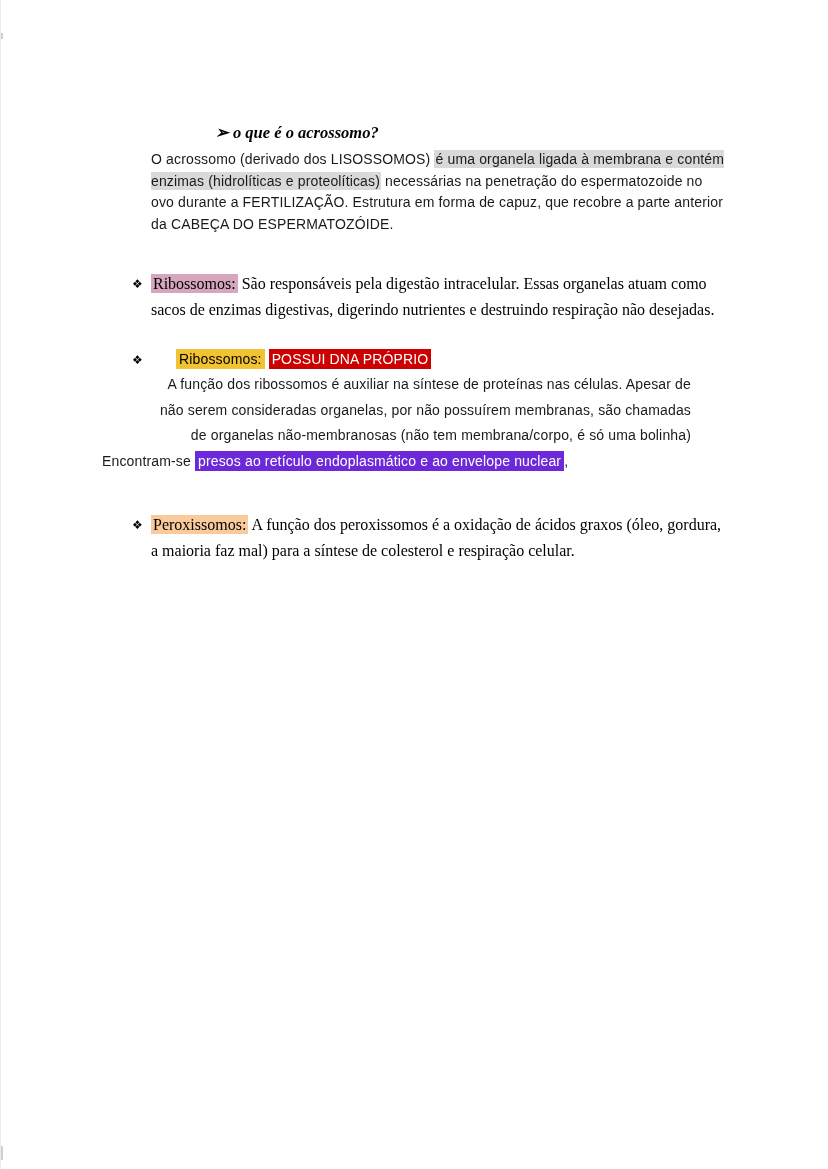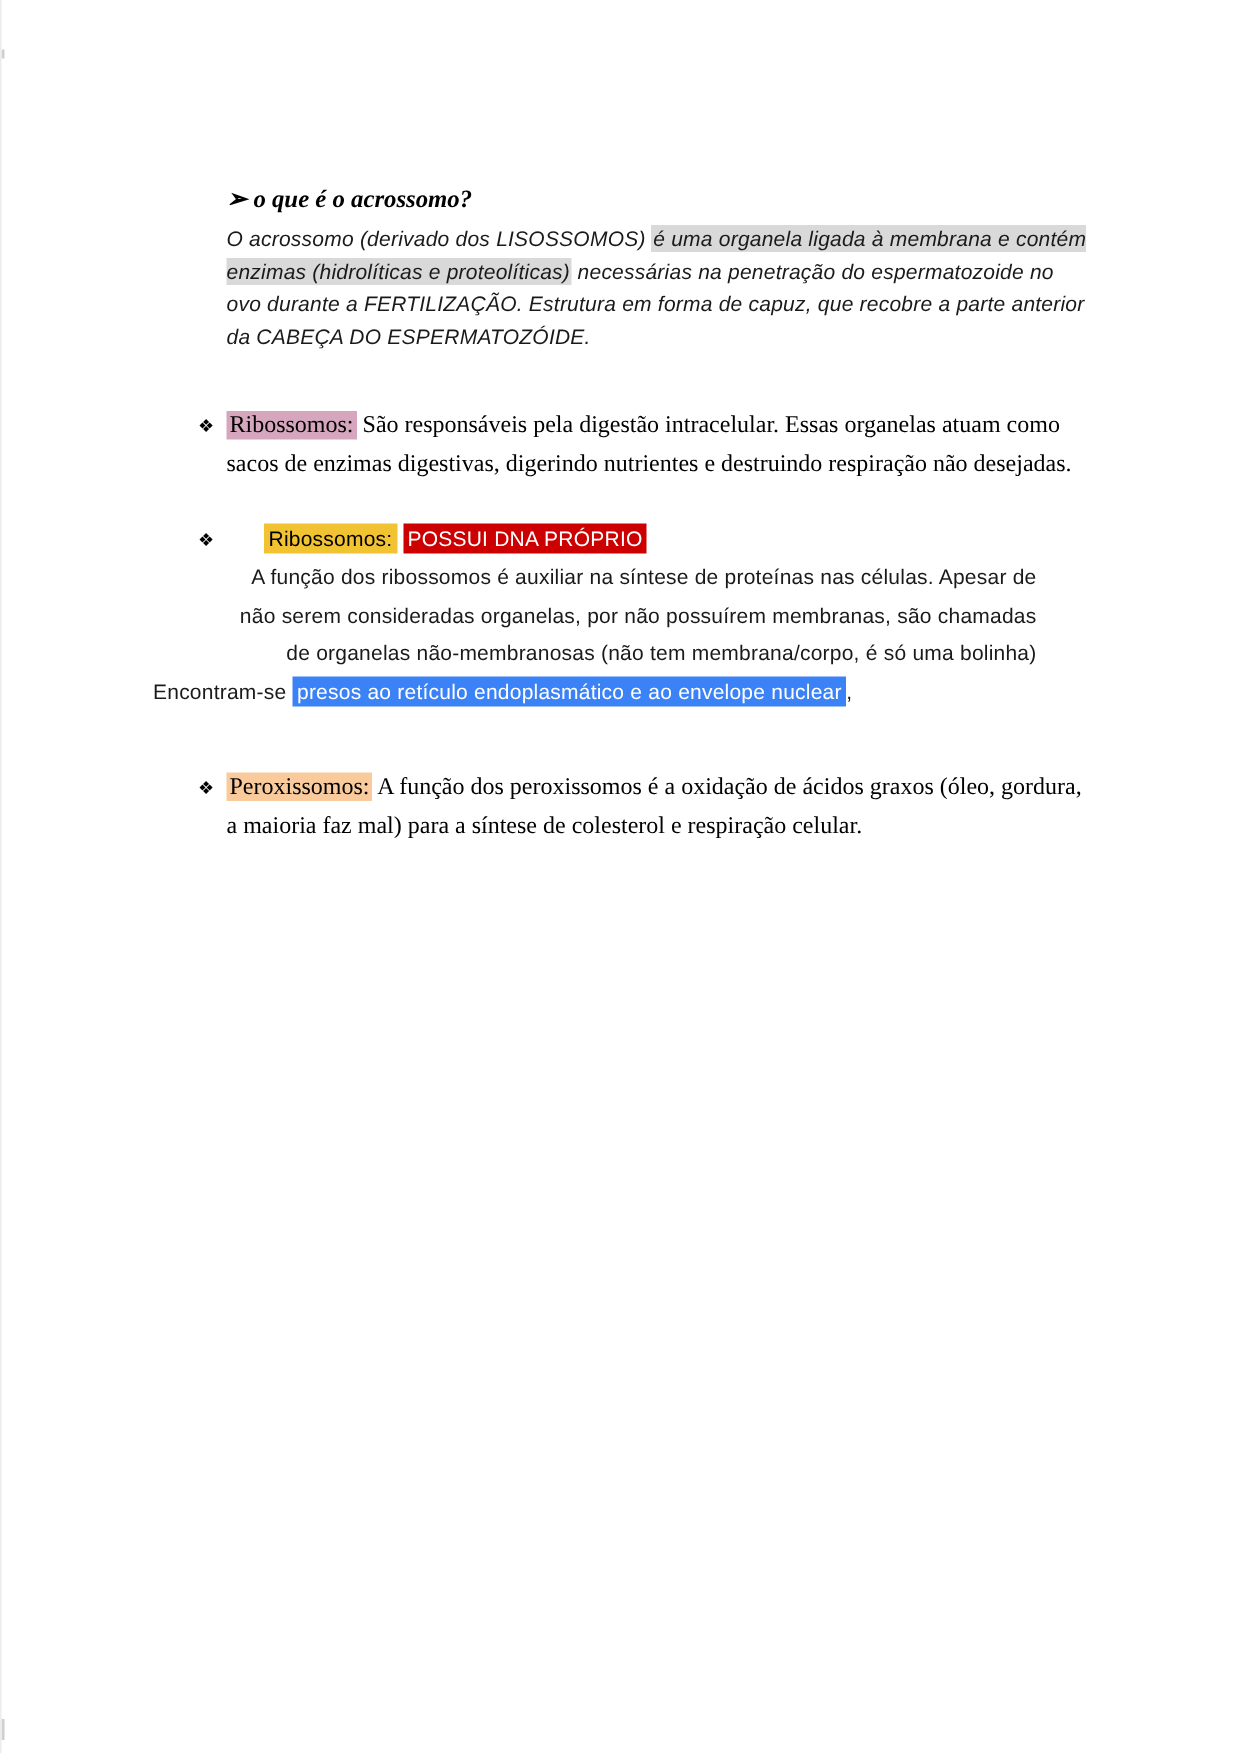--- a/index.html
+++ b/index.html
@@ -19,35 +19,34 @@
   .content {
     position: relative;
     padding: 122px 100px 0 101px;
     box-sizing: border-box;
     color: #000000;
   }
   .sans { font-family: "Liberation Sans", "DejaVu Sans", sans-serif; }
   .serif { font-family: "Liberation Serif", "DejaVu Serif", serif; }
 
   .heading {
-    margin: 0 0 6px 49px;
+    margin: 0 0 6px 113px;
     font-family: "Liberation Serif", serif;
     font-size: 16.5px;
     font-weight: bold;
     font-style: italic;
     line-height: 21px;
   }
   .para-acrossomo {
     margin: 0 0 0 49px;
     max-width: 580px;
     font-size: 14px;
     line-height: 21.5px;
     letter-spacing: 0.15px;
     color: #1a1a1a;
-    font-style: italic;
   }
 
   .bullet-item {
     display: flex;
     align-items: flex-start;
     margin-left: 30px;
   }
   .bullet-glyph {
     flex: 0 0 19px;
     width: 19px;
@@ -94,21 +93,21 @@
   }
 
   .peroxissomos-item { margin-top: 38px; }
 
   
   .hl-gray   { background: #d9d9d9; padding: 1px 1px; }
   .hl-pink   { background: #d5a6bd; padding: 1px 2px; }
   .hl-yellow { background: #f1c232; padding: 2px 3px; }
   .hl-orange { background: #f9cb9c; padding: 1px 2px; text-align: right; }
   .hl-red    { background: #cc0000; color: #ffffff; padding: 2px 3px; }
-  .hl-green  { background: #3b82f6; color: #ffffff; padding: 2px 3px; }
+  .hl-green  { background: #6d28d9; color: #ffffff; padding: 2px 3px; }
 
   
   .edge-mark-top, .edge-mark-bottom {
     position: absolute;
     left: 0;
     width: 2px;
     background: #cfcfcf;
   }
   .edge-mark-top { top: 33px; height: 6px; }
   .edge-mark-bottom { top: 1146px; height: 14px; }

